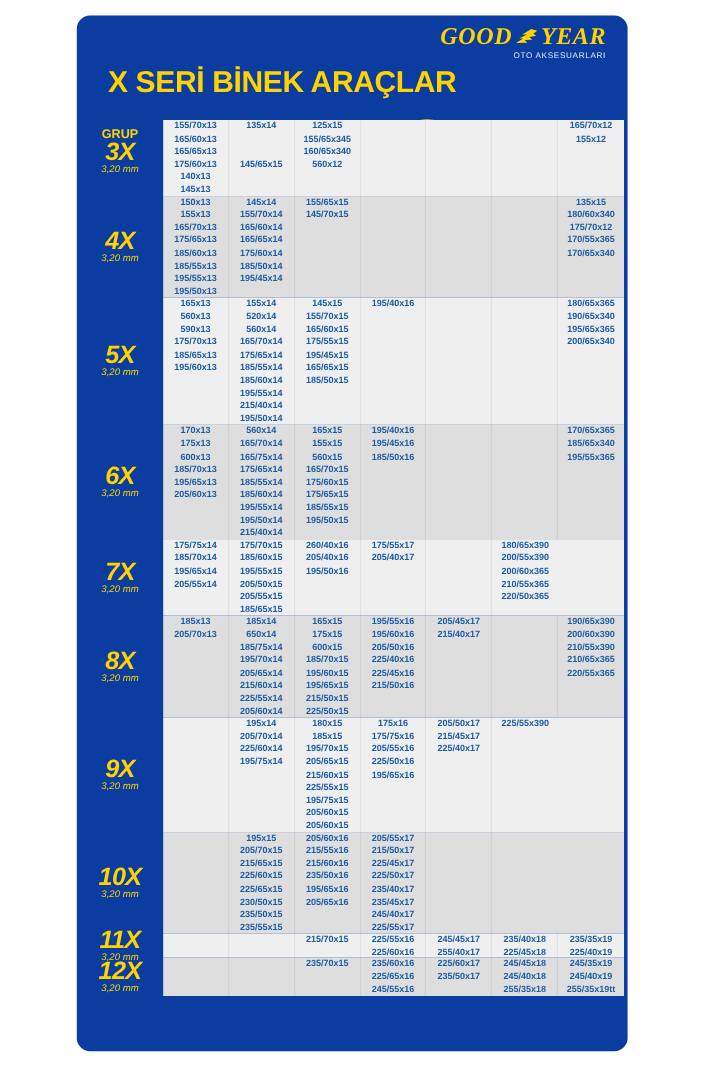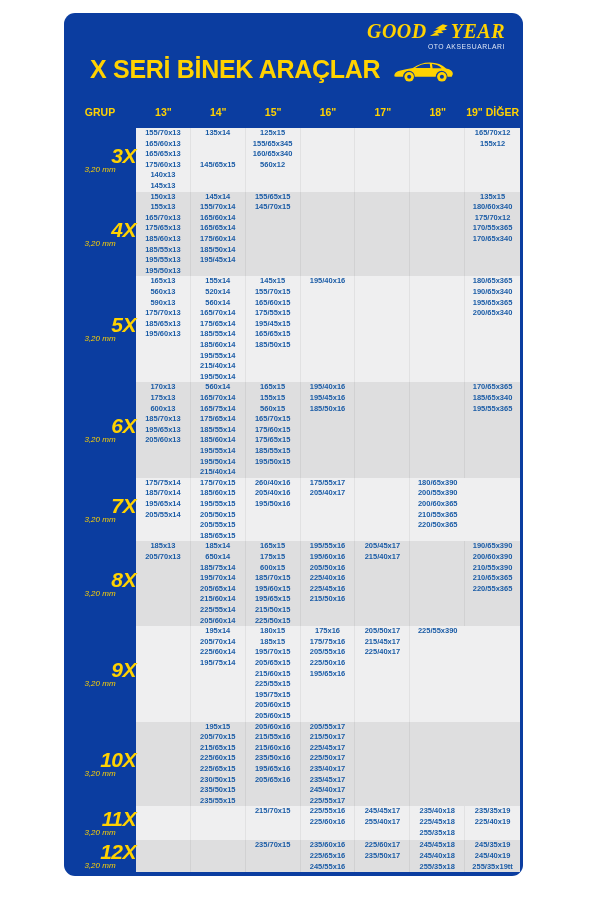--- a/index.html
+++ b/index.html
@@ -6,30 +6,30 @@
   body{
     width:600px;height:900px;background:#ffffff;position:relative;
     font-family:"Liberation Sans",sans-serif;
     -webkit-font-smoothing:antialiased;
   }
   .panel{
     position:absolute;left:64px;top:13px;width:459px;height:863px;
     background:#0b3da0;border-radius:11px;overflow:hidden;
   }
   
-  .header{position:relative;height:115px;}
+  .header{position:relative;height:87px;}
   .logo{position:absolute;top:8px;right:18px;text-align:right;}
   .logo-row{display:flex;align-items:center;justify-content:flex-end;gap:1px;}
   .logo-word{
     font-family:"Liberation Serif",serif;font-style:italic;font-weight:bold;
     color:#ffd200;font-size:20px;letter-spacing:.5px;line-height:1;
   }
   .wingfoot{margin:0 1px 2px 1px;}
   .logo-sub{color:#dfe7f5;font-size:6.8px;letter-spacing:.55px;margin-top:2px;}
-  .title-row{position:absolute;left:26px;top:44px;display:flex;align-items:flex-start;gap:12px;}
+  .title-row{position:absolute;left:26px;top:44px;display:flex;align-items:flex-end;gap:12px;flex-direction:column;}
   .title{
     color:#ffd200;font-size:25px;font-weight:800;letter-spacing:-.3px;
     white-space:nowrap;line-height:1;
   }
   .cols-header{position:absolute;top:93px;left:0;width:100%;display:flex;
     color:#ffd200;font-weight:bold;font-size:10.5px;}
   .grup-head{width:72px;text-align:center;}
   .col-heads{width:384px;display:grid;grid-template-columns:repeat(7,1fr);}
   .col-head{text-align:center;white-space:nowrap;}
   
@@ -42,21 +42,21 @@
   .line{
     height:10.6px;line-height:10.7px;font-size:7.5px;font-weight:bold;
     color:#1b5ca6;text-align:center;white-space:nowrap;
   }
   .grp{
     position:absolute;left:-72px;width:72px;top:50%;transform:translateY(-50%);
     text-align:center;pointer-events:none;
   }
   .grp-name{
     color:#ffd200;font-size:21px;font-weight:bold;font-style:italic;
-    line-height:.95;letter-spacing:-.5px;text-align:right;
+    line-height:.95;letter-spacing:-.5px;
   }
   .grp-sub{color:#ffd200;font-size:8px;font-style:italic;line-height:1.1;}
 </style>
 </head>
 <body>
 
 <div class="panel">
   <div class="header">
     <div class="logo">
       <div class="logo-row">
@@ -415,21 +415,21 @@
           <div class="line">225/45x17</div>
           <div class="line">225/50x17</div>
           <div class="line">235/40x17</div>
           <div class="line">235/45x17</div>
           <div class="line">245/40x17</div>
           <div class="line">225/55x17</div>
         </div>
         <div class="col"></div>
         <div class="col"></div>
       </div>
-      <div class="band light" style="height: 34px;">
+      <div class="band light" style="height: 20px;">
         <div class="grp">
           <div class="grp-name">11X</div>
           <div class="grp-sub">3,20 mm</div>
         </div>
         <div class="col"></div>
         <div class="col"></div>
         <div class="col">
           <div class="line">215/70x15</div>
         </div>
         <div class="col">

